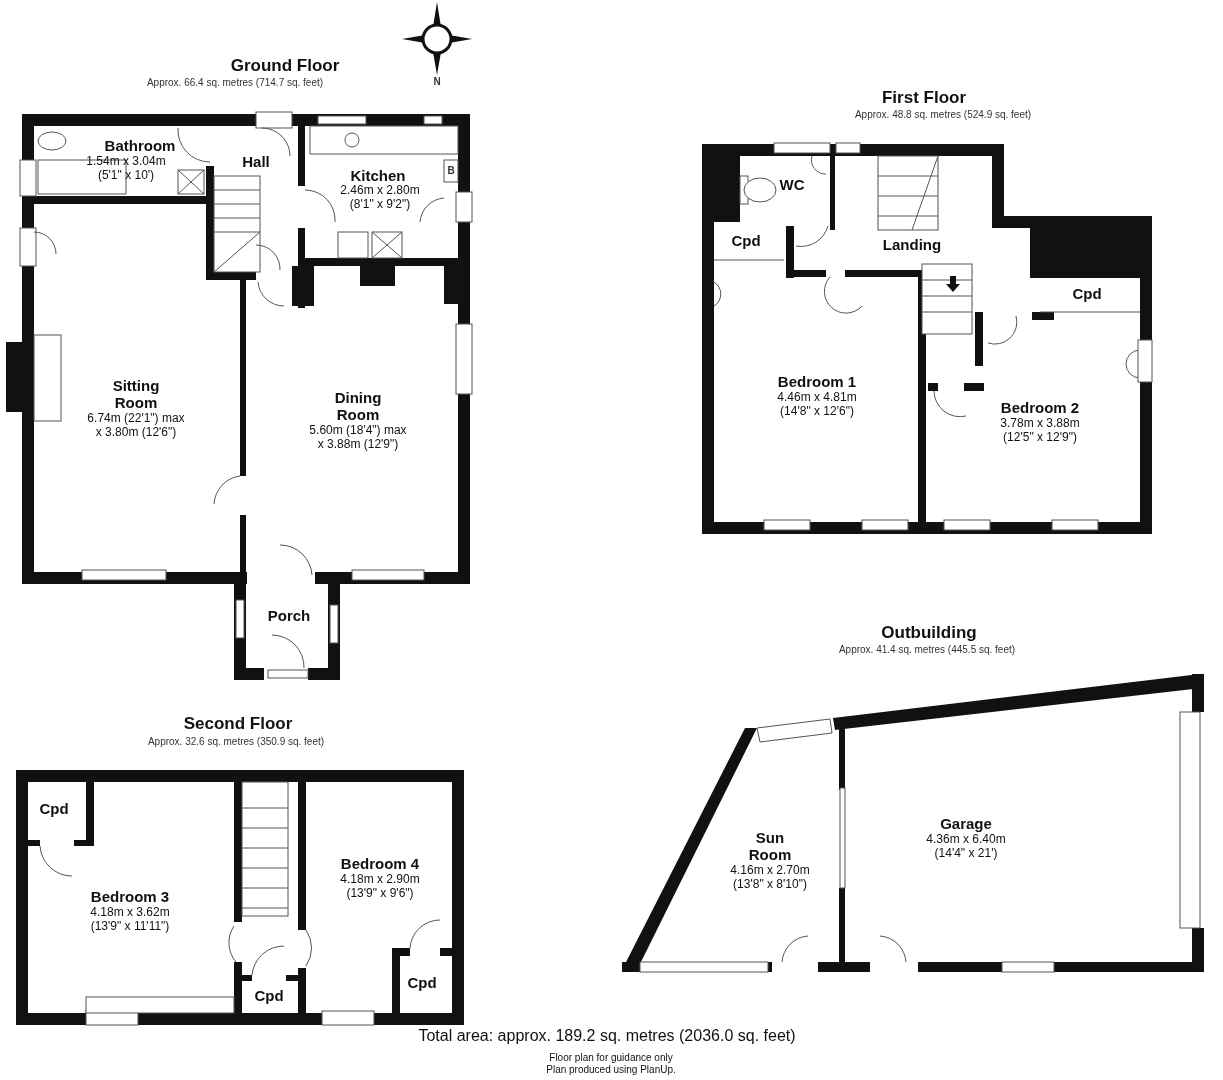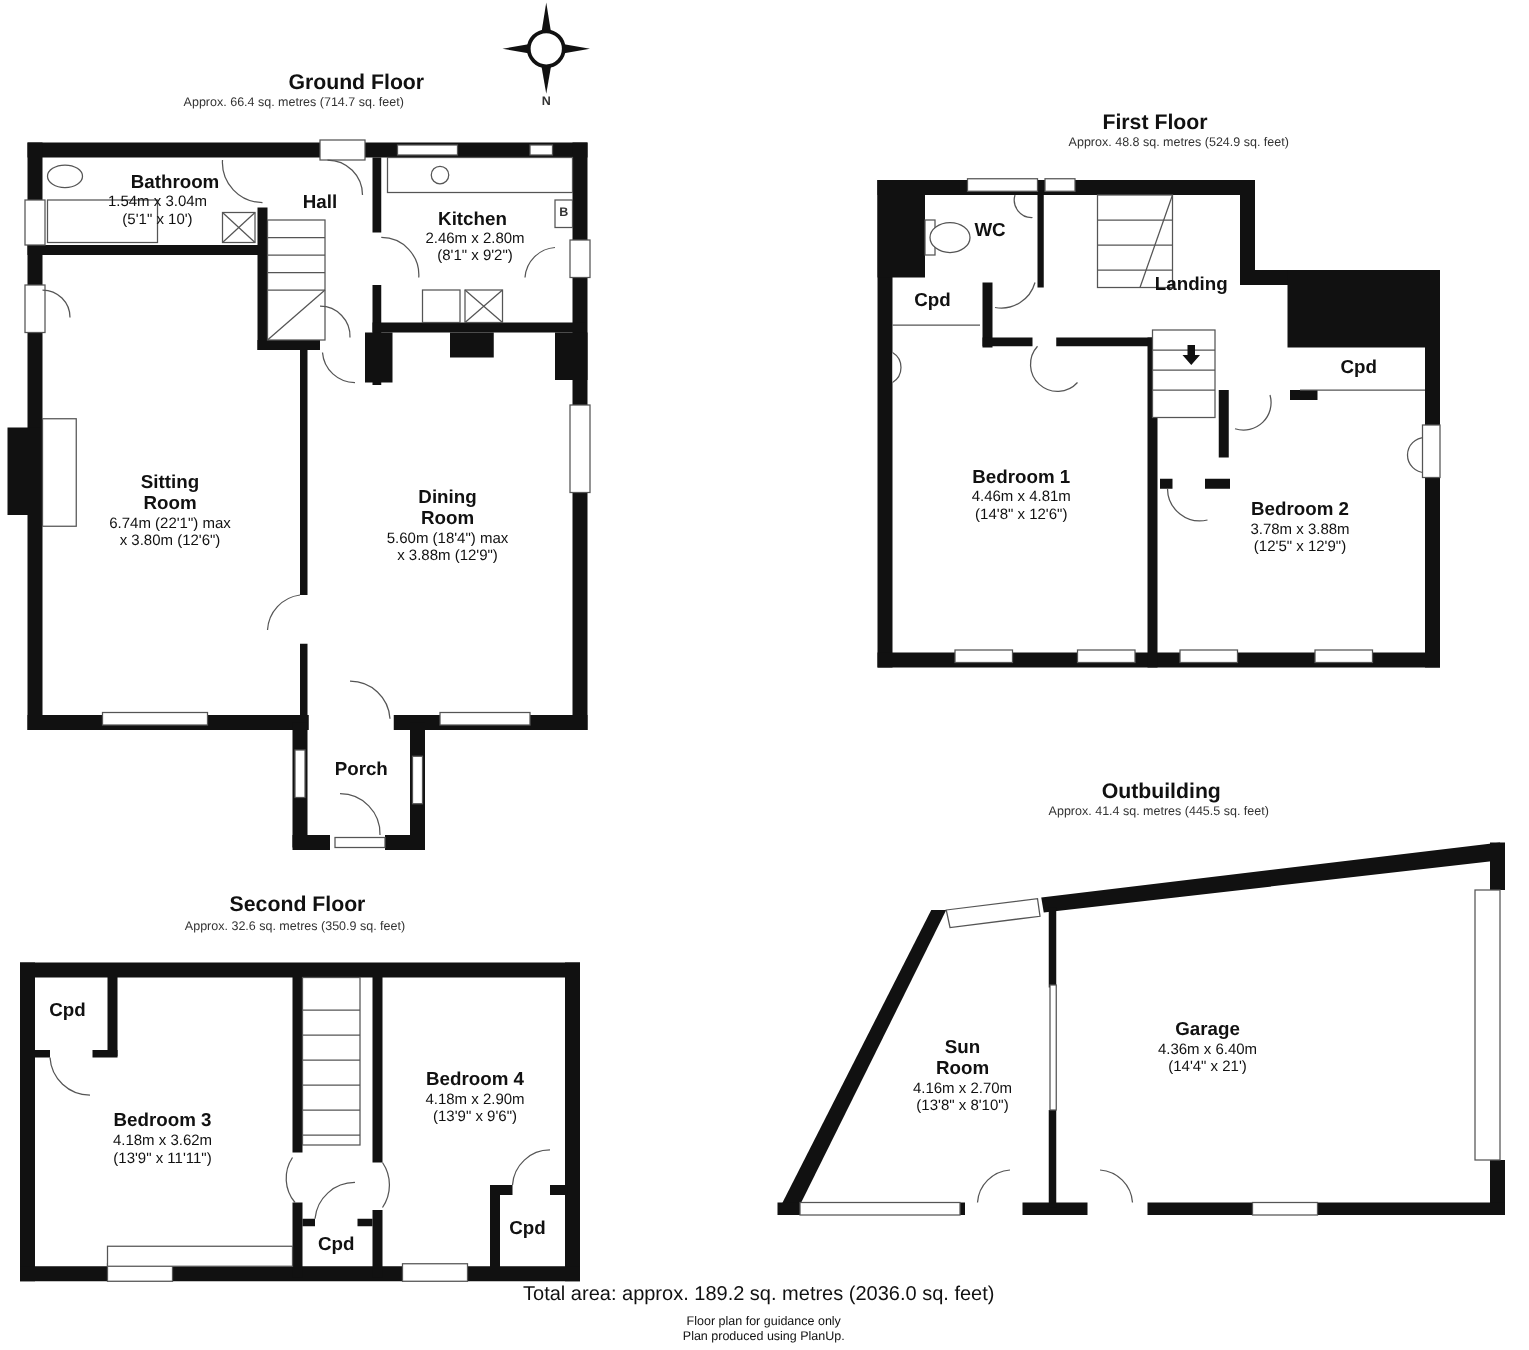--- a/index.html
+++ b/index.html
@@ -249,21 +249,21 @@
 <div class="lbl dim" style="left:358px;top:424px;">5.60m (18'4") max</div>
 <div class="lbl dim" style="left:358px;top:438px;">x 3.88m (12'9")</div>
 
 <div class="lbl room" style="left:289px;top:608px;">Porch</div>
 
 <div class="lbl title" style="left:924px;top:89px;">First Floor</div>
 <div class="lbl sub" style="left:928px;top:110px;margin-left:15px;">Approx. 48.8 sq. metres (524.9 sq. feet)</div>
 
 <div class="lbl room" style="left:792px;top:177px;">WC</div>
 <div class="lbl room" style="left:746px;top:233px;">Cpd</div>
-<div class="lbl room" style="left:912px;top:220px;margin-left:41px;">Landing</div>
+<div class="lbl room" style="left:912px;top:237px;">Landing</div>
 <div class="lbl room" style="left:1087px;top:286px;">Cpd</div>
 
 <div class="lbl room" style="left:817px;top:374px;text-align:right;">Bedroom 1</div>
 <div class="lbl dim" style="left:817px;top:391px;">4.46m x 4.81m</div>
 <div class="lbl dim" style="left:817px;top:405px;">(14'8" x 12'6")</div>
 
 <div class="lbl room" style="left:1040px;top:400px;">Bedroom 2</div>
 <div class="lbl dim" style="left:1040px;top:417px;">3.78m x 3.88m</div>
 <div class="lbl dim" style="left:1040px;top:431px;">(12'5" x 12'9")</div>
 

